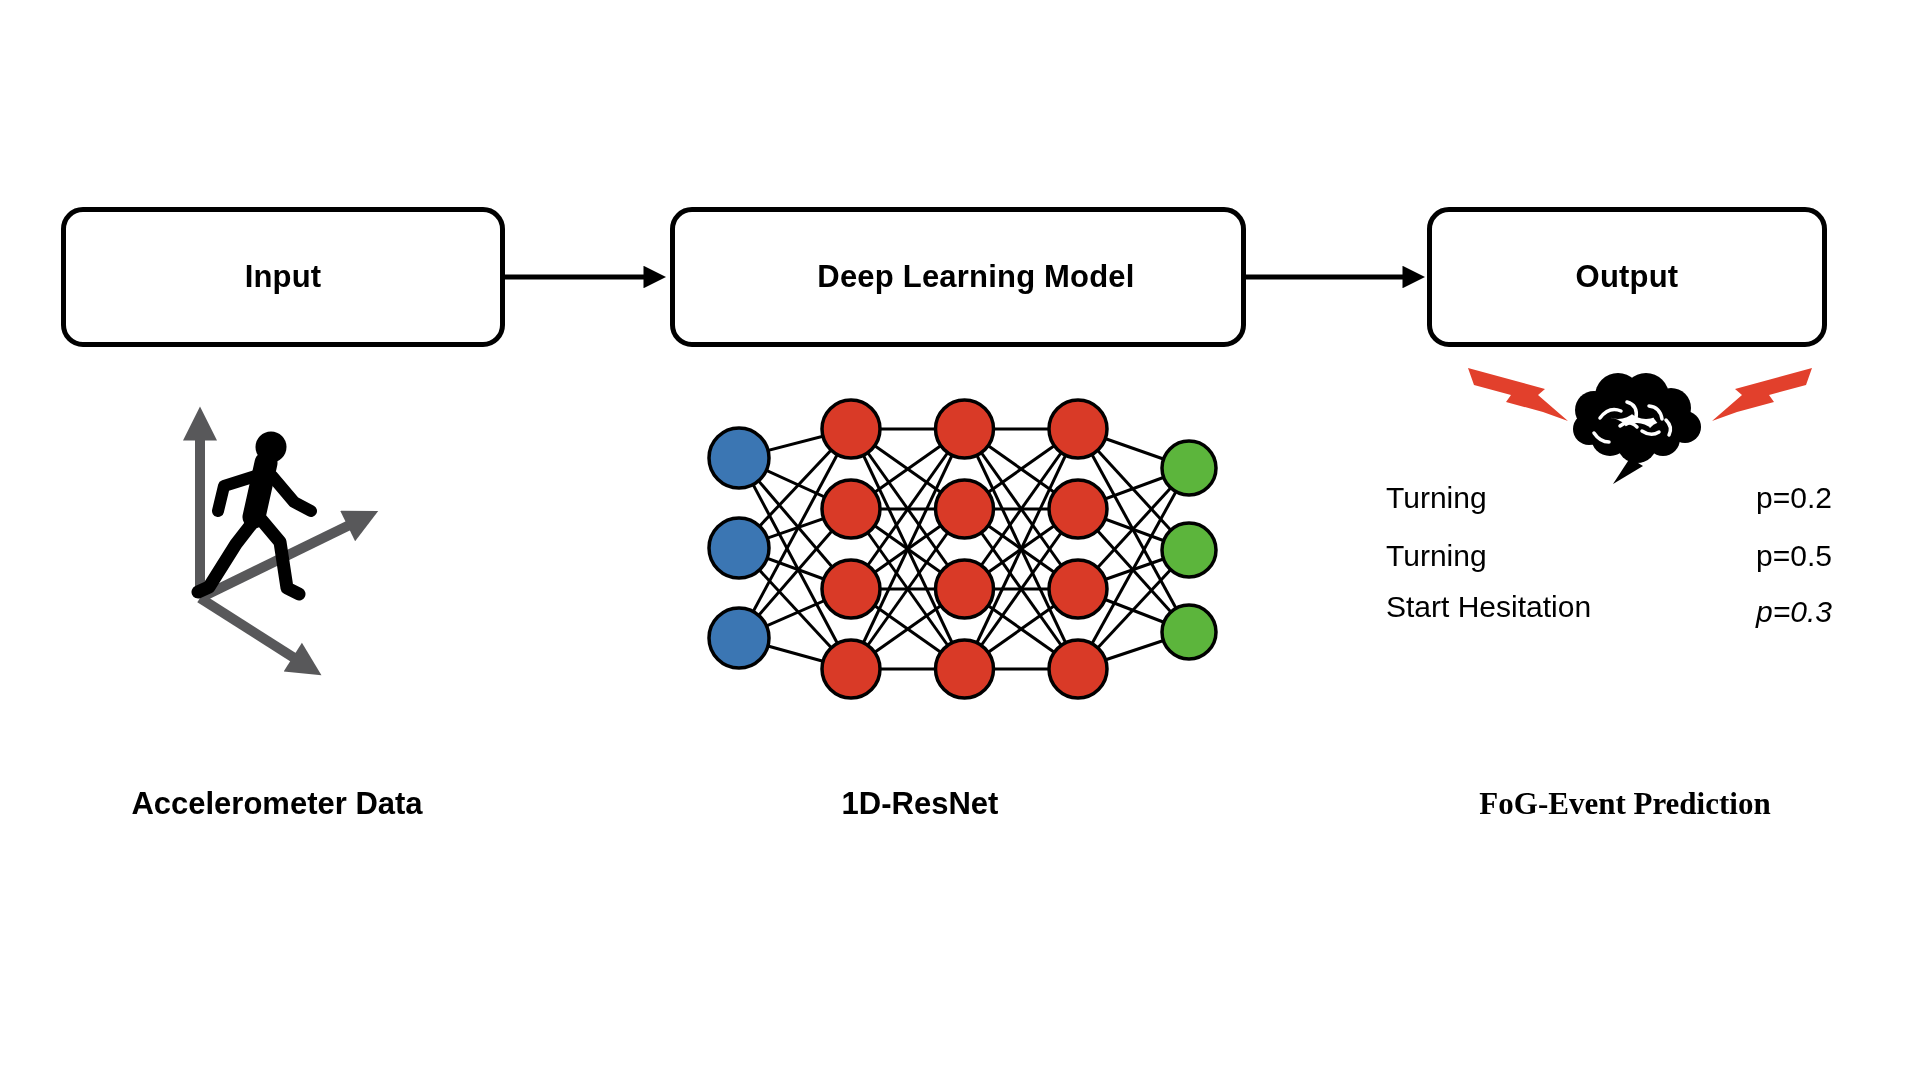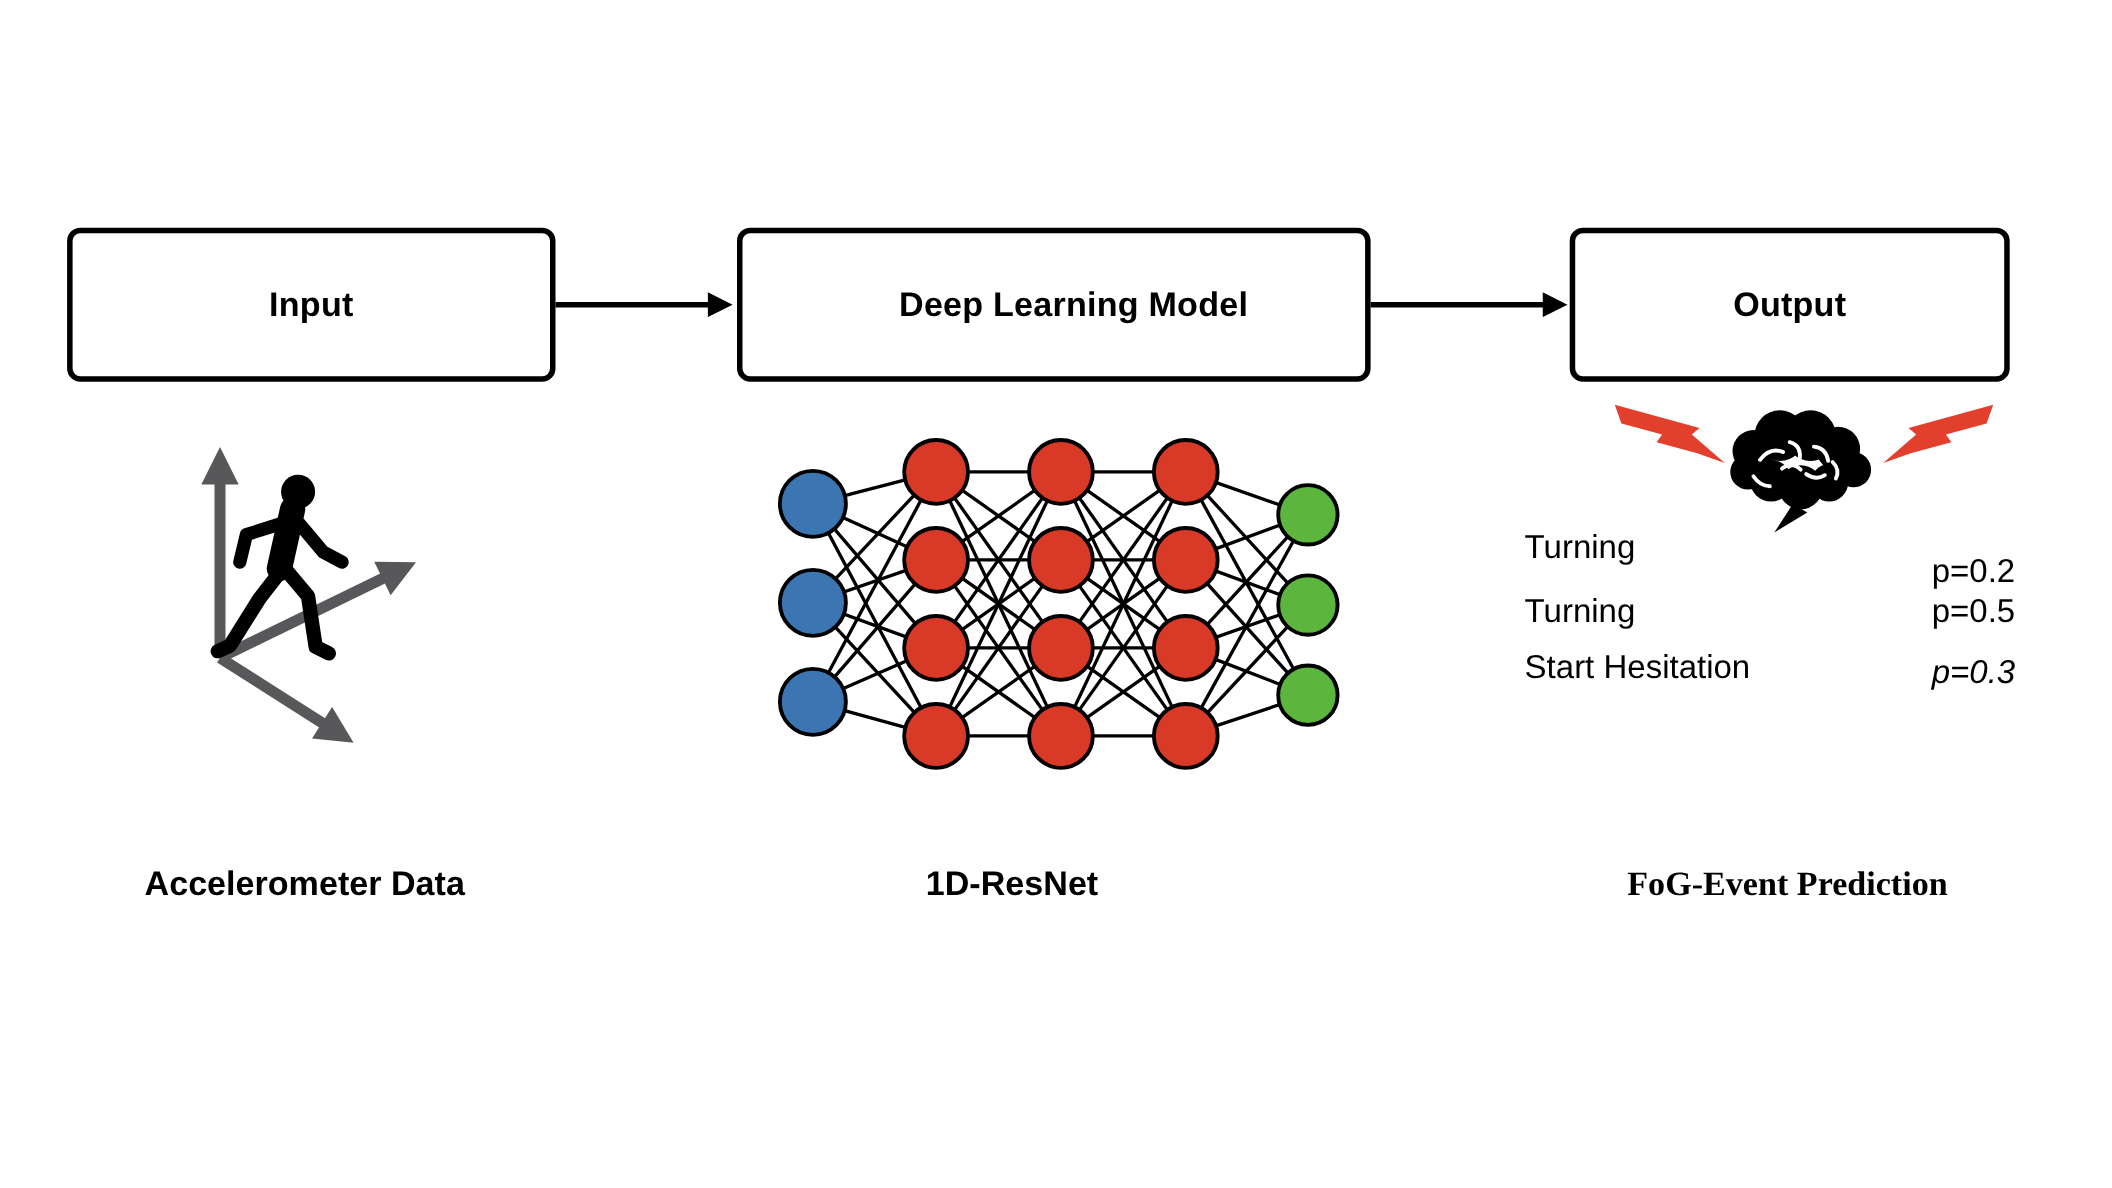--- a/index.html
+++ b/index.html
@@ -1,33 +1,33 @@
 <!DOCTYPE html>
 <html><head>
 <meta charset="utf-8">
 <style>
   html,body{margin:0;padding:0;background:#fff;}
   .canvas{position:relative;width:1920px;height:1080px;background:#fff;overflow:hidden;
           font-family:"Liberation Sans",sans-serif;color:#000;}
   .stage-box{position:absolute;top:207px;height:140px;box-sizing:border-box;
-             border:5px solid #000;border-radius:12px;background:#fff;
+             border:5px solid #000;border-radius:22px;background:#fff;
              display:flex;align-items:center;justify-content:center;}
   .stage-box .lbl{font-size:31px;font-weight:700;letter-spacing:.2px;}
   #box-input{left:61px;width:444px;}
   #box-model{left:670px;width:576px;padding-left:36px;}
   #box-output{left:1427px;width:400px;}
   .caption{position:absolute;top:786px;transform:translateX(-50%);
            font-size:31px;font-weight:700;white-space:nowrap;}
   #cap-input{left:277px;}
   #cap-model{left:920px;}
   #cap-output{left:1625px;font-family:Liberation Serif, serif;}
   .pred-label{position:absolute;left:1386px;font-size:30px;font-weight:400;white-space:nowrap;}
   .pred-value{position:absolute;right:88px;font-size:30px;font-weight:400;text-align:right;white-space:nowrap;}
   #pl0{top:481px;} #pl1{top:539px;} #pl2{top:590px;}
-  #pv0{top:503px;} #pv1{top:539px;} #pv2{top:595px;font-style:italic;}
+  #pv0{top:481px;} #pv1{top:539px;} #pv2{top:595px;font-style:italic;}
   svg.layer{position:absolute;left:0;top:0;}
 </style>
 </head>
 <body>
 
 <div class="canvas">
 
   <svg class="layer" width="1920" height="1080" viewBox="0 0 1920 1080">
     <defs>
       <marker id="head-black" viewBox="0 0 10 10" refX="6" refY="5" markerWidth="5" markerHeight="4.5" orient="auto">

